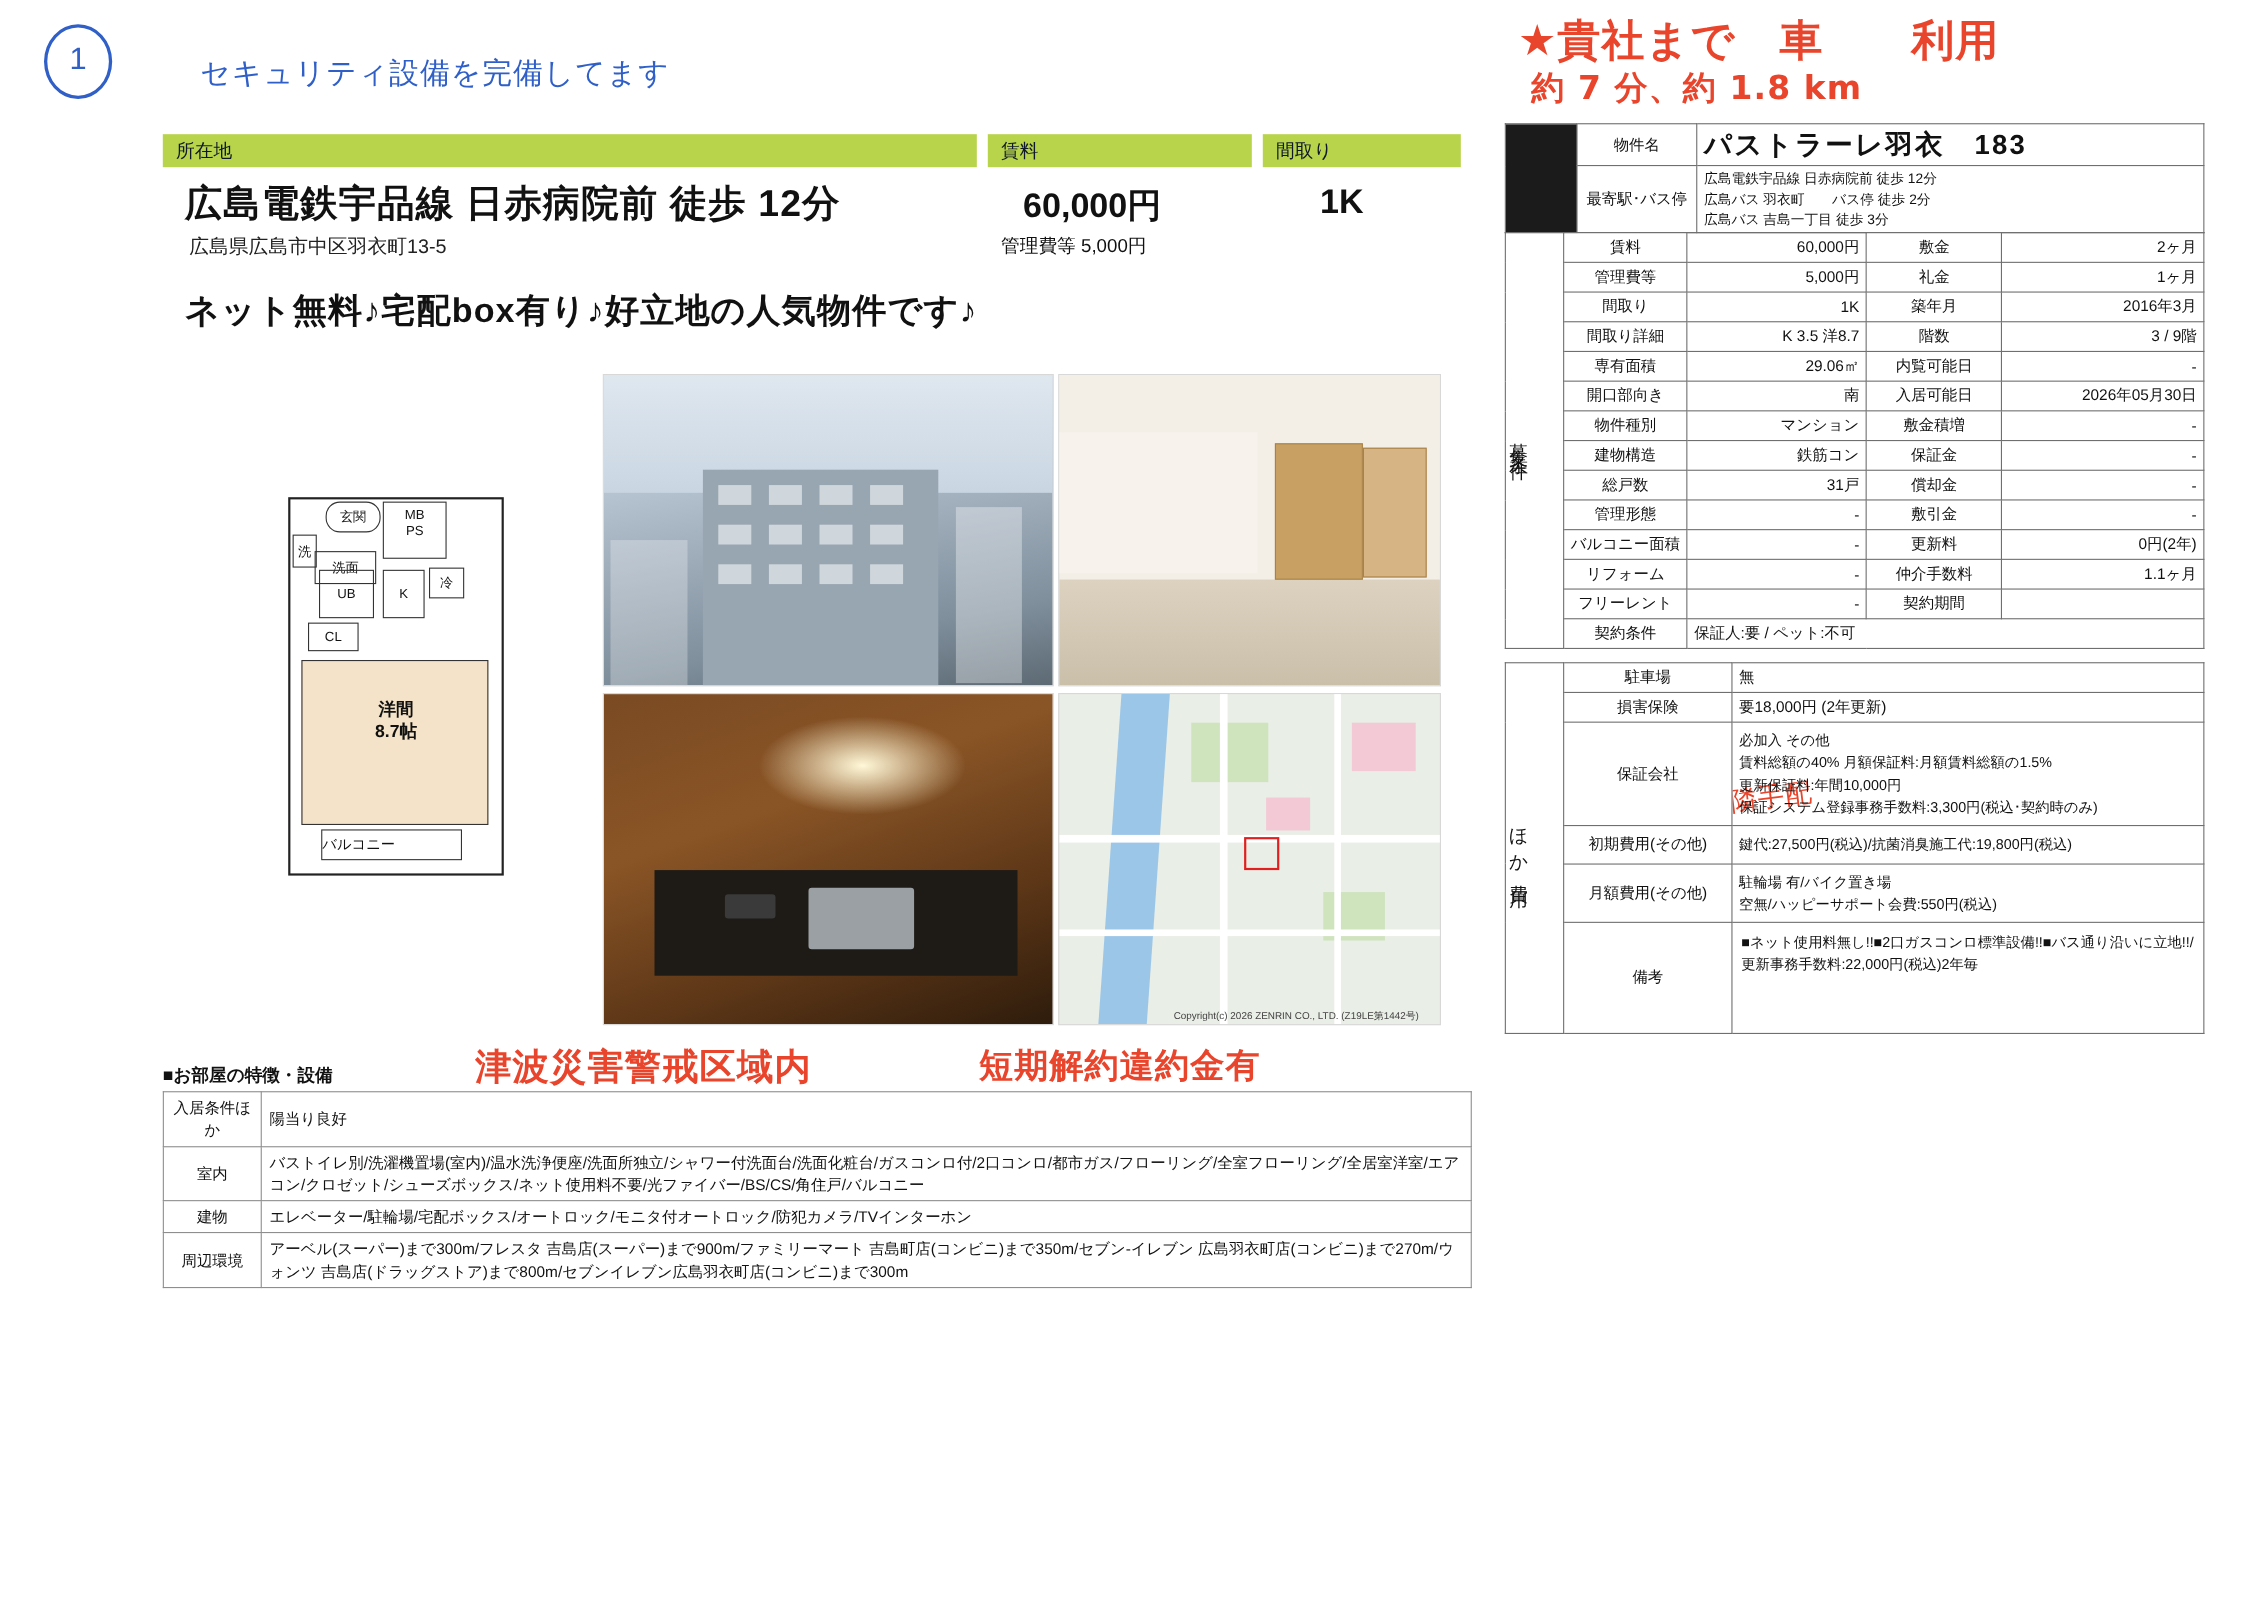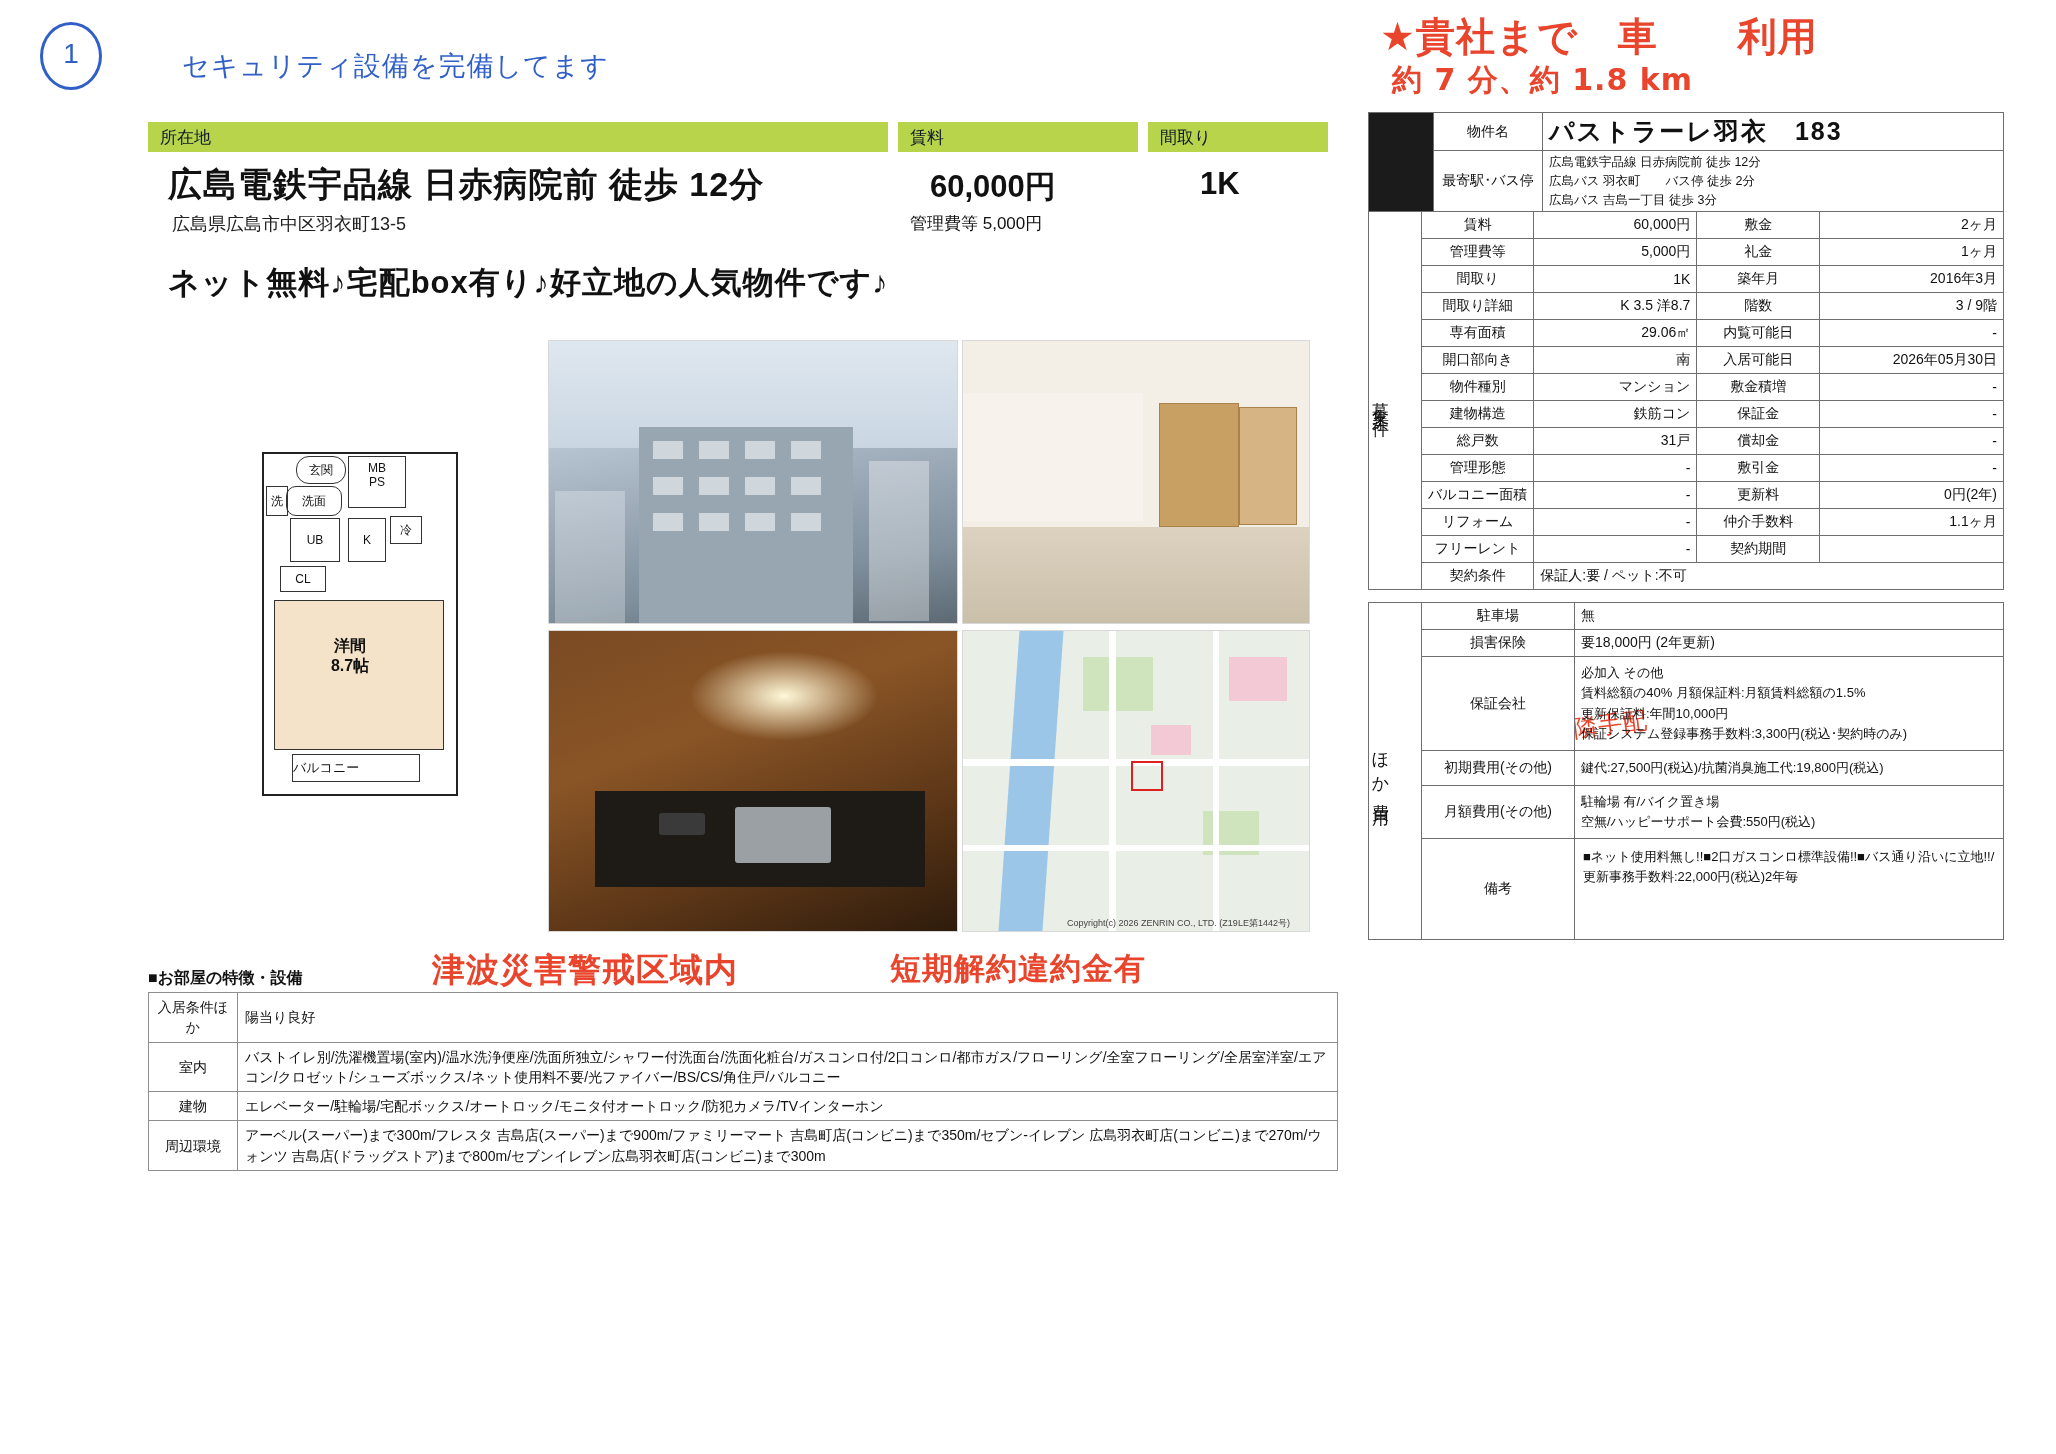--- a/index.html
+++ b/index.html
@@ -153,28 +153,28 @@
     <div class="mroad" style="left:146px;top:0;width:7px;height:300px;"></div>
     <div class="mroad" style="left:250px;top:0;width:6px;height:300px;"></div>
     <div class="mmark" style="left:168px;top:130px;width:28px;height:26px;"></div>
     <div class="mcopy" style="left:104px;top:286px;">Copyright(c) 2026 ZENRIN CO., LTD. (Z19LE第1442号)</div>
   </div>
 
   <div class="fp" style="left:262px;top:452px;width:192px;height:340px;">
     <div class="fpbox" style="left:32px;top:2px;width:48px;height:26px;line-height:26px;border-radius:13px;">玄関</div>
     <div class="fpbox" style="left:84px;top:2px;width:56px;height:46px;line-height:1.2;padding-top:4px;white-space:pre-line;">MB
 PS</div>
-    <div class="fpbox" style="left:22px;top:32px;width:54px;height:28px;line-height:28px;border-radius:10px;">洗面</div>
+    <div class="fpbox" style="left:22px;top:47px;width:54px;height:28px;line-height:28px;">洗面</div>
     <div class="fpbox" style="left:2px;top:32px;width:20px;height:28px;line-height:28px;">洗</div>
     <div class="fpbox" style="left:26px;top:64px;width:48px;height:42px;line-height:42px;">UB</div>
     <div class="fpbox" style="left:84px;top:64px;width:36px;height:42px;line-height:42px;">K</div>
     <div class="fpbox" style="left:126px;top:62px;width:30px;height:26px;line-height:26px;">冷</div>
     <div class="fpbox" style="left:16px;top:112px;width:44px;height:24px;line-height:24px;">CL</div>
     <div class="fp-main" style="left:10px;top:146px;width:168px;height:148px;"></div>
-    <div class="fp-label" style="left:26px;top:182px;width:120px;white-space:pre-line;font-weight:bold;">洋間
+    <div class="fp-label" style="left:36px;top:182px;width:120px;white-space:pre-line;font-weight:bold;">洋間
 8.7帖</div>
     <div class="fp-balc" style="left:28px;top:300px;width:126px;height:26px;">バルコニー</div>
   </div>
 
   <div class="feat-title" style="left:148px;top:968px;">■お部屋の特徴・設備</div>
 
   <table class="feat" style="left:148px;top:992px;width:1190px;">
     <tbody>
         <tr>
       <td class="h">入居条件ほか</td>

